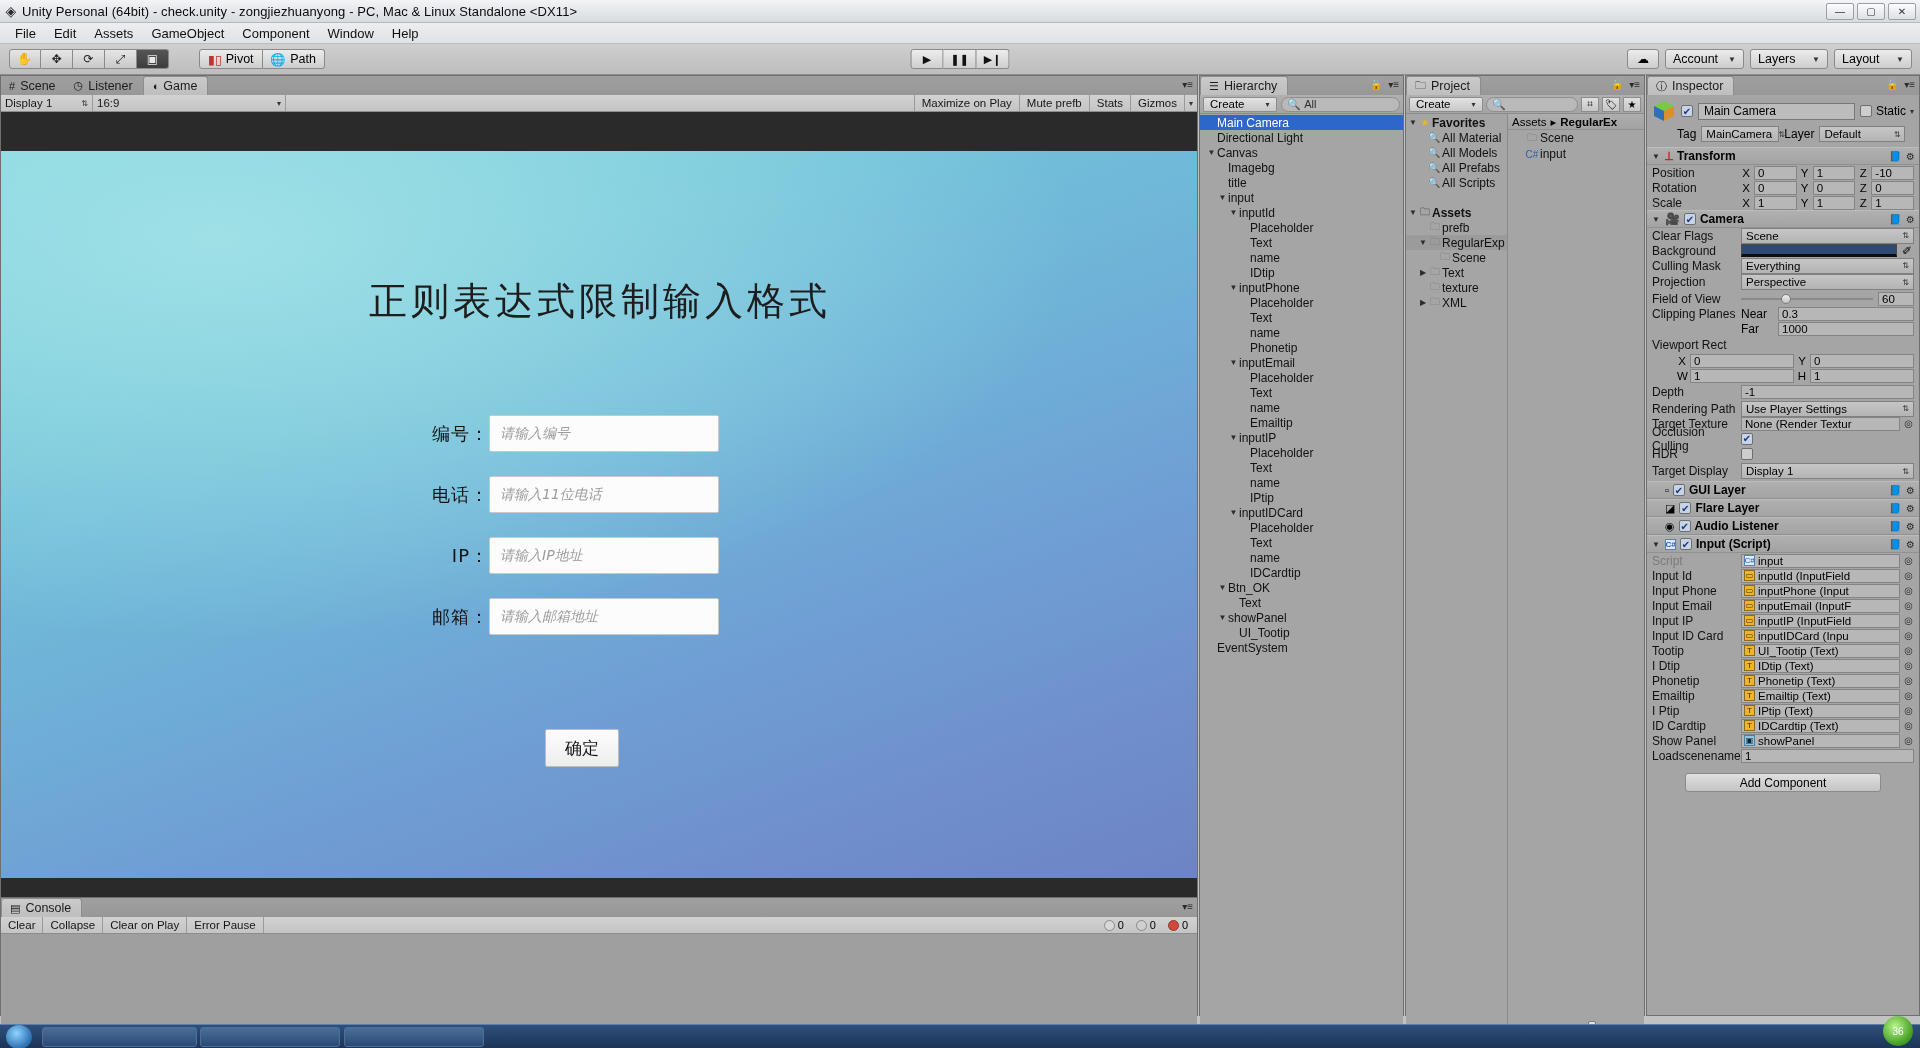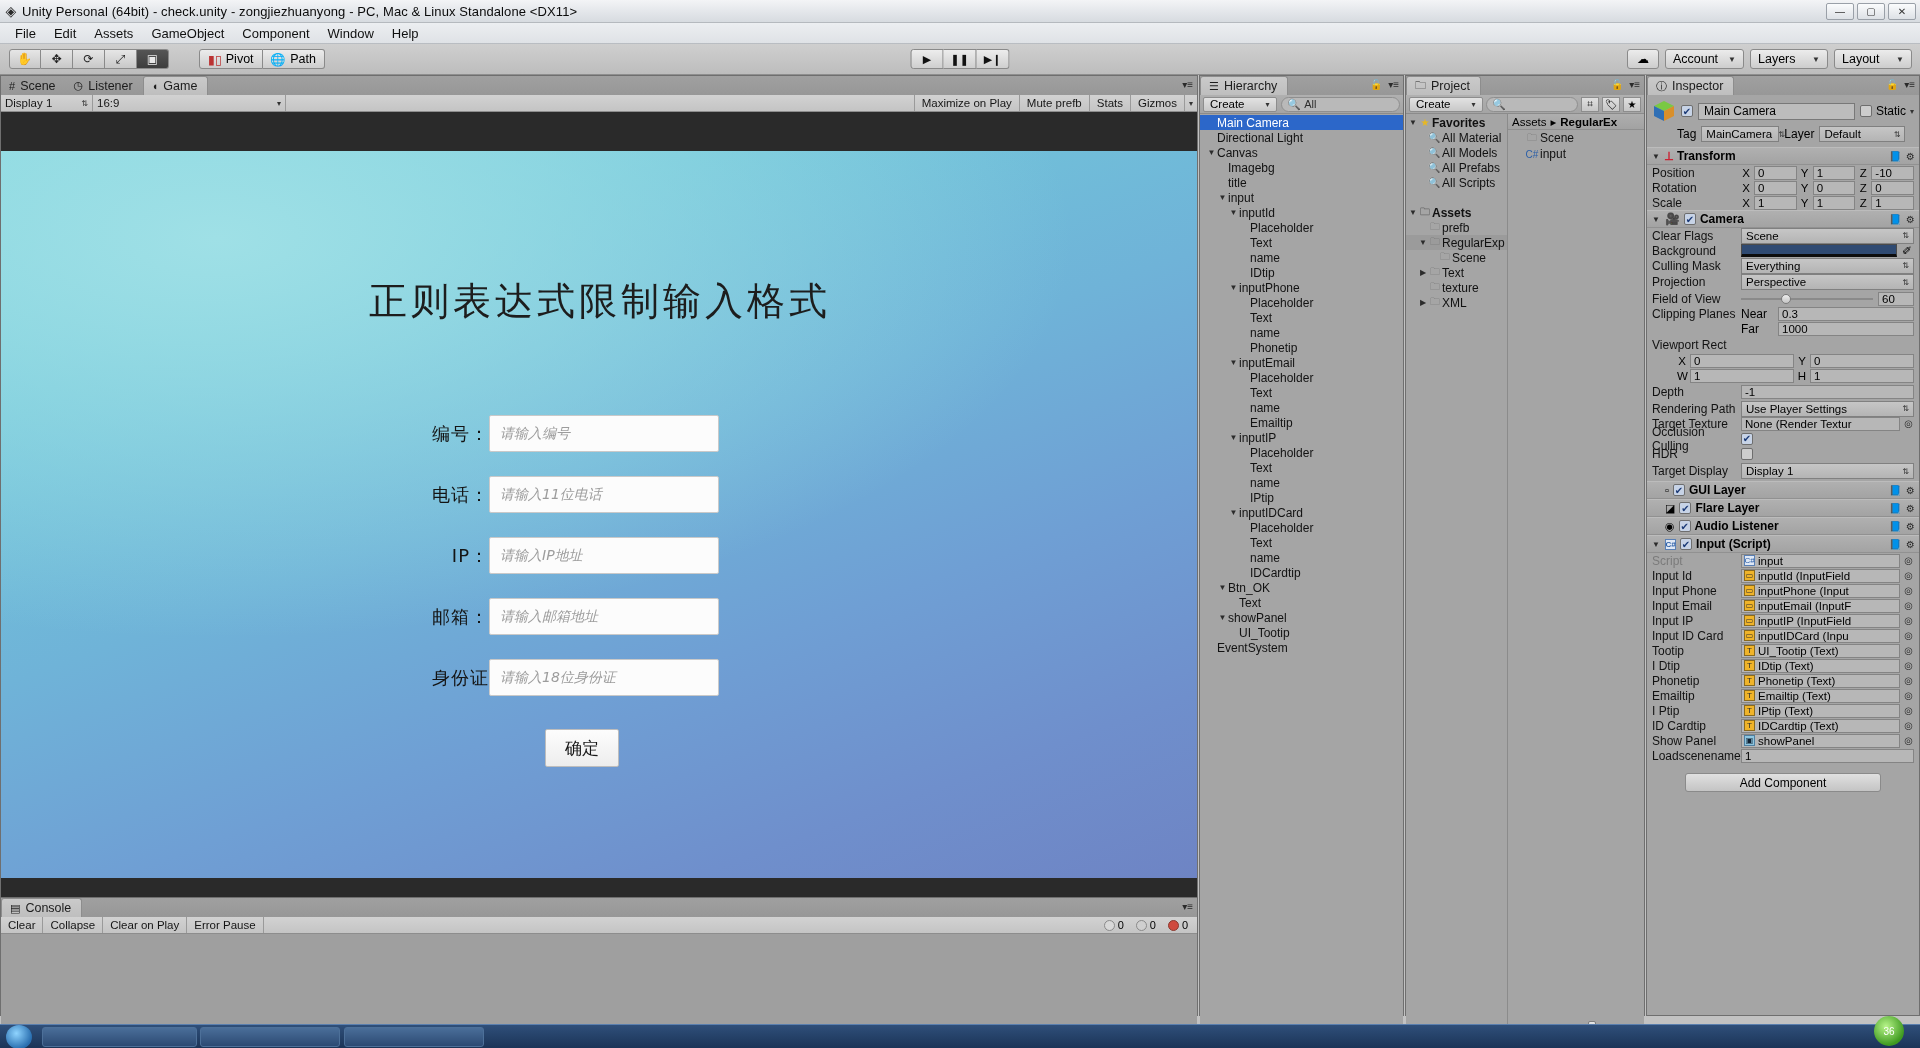--- a/index.html
+++ b/index.html
@@ -252,21 +252,21 @@
   }
 
   
   .taskbar { position: absolute; left: 0; bottom: 0; width: 1920px; height: 24px;
              background: linear-gradient(to bottom,#2f4f7a,#1b3457); border-top: 1px solid #5a7fae; }
   .tb-item { position: absolute; top: 2px; height: 20px; border: 1px solid #4d7099; border-radius: 3px;
              background: linear-gradient(to bottom,#4a6e99,#2c4a73); display: flex; align-items: center;
              padding: 0 8px; gap: 5px; color: #eef3f8; font-size: 11px; }
   .orb { position: absolute; left: 6px; top: 0; width: 26px; height: 24px; border-radius: 50%;
          background: radial-gradient(circle at 40% 35%, #8fd4ff, #2a6fb0 70%); }
-  .tray-circle { position: absolute; right: 16px; bottom: 2px; width: 30px; height: 30px; border-radius: 50%;
+  .tray-circle { position: absolute; right: 7px; bottom: 2px; width: 30px; height: 30px; border-radius: 50%;
                  background: radial-gradient(circle at 40% 35%, #b8f58a, #3f9a20 70%);
                  display: flex; align-items: center; justify-content: center; color: #fff; font-size: 10px; }
 </style>
 </head>
 <body>
 
 <div id="app">
 
   <div class="titlebar">
     <span class="unity-logo">◈</span>
@@ -398,26 +398,20 @@
           <div class="form-row">
             <div class="form-label">IP：</div>
             <div class="form-input">
               <span class="ph">请输入IP地址</span>
             </div>
           </div>
           <div class="form-row">
             <div class="form-label">邮箱：</div>
             <div class="form-input">
               <span class="ph">请输入邮箱地址</span>
-            </div>
-          </div>
-          <div class="form-row">
-            <div class="form-label">身份证</div>
-            <div class="form-input">
-              <span class="ph">请输入18位身份证</span>
             </div>
           </div>
         </div>
 
         <div class="ok-btn">确定</div>
       </div>
     </div>
   </div>
 
   <div class="panel" id="console">

